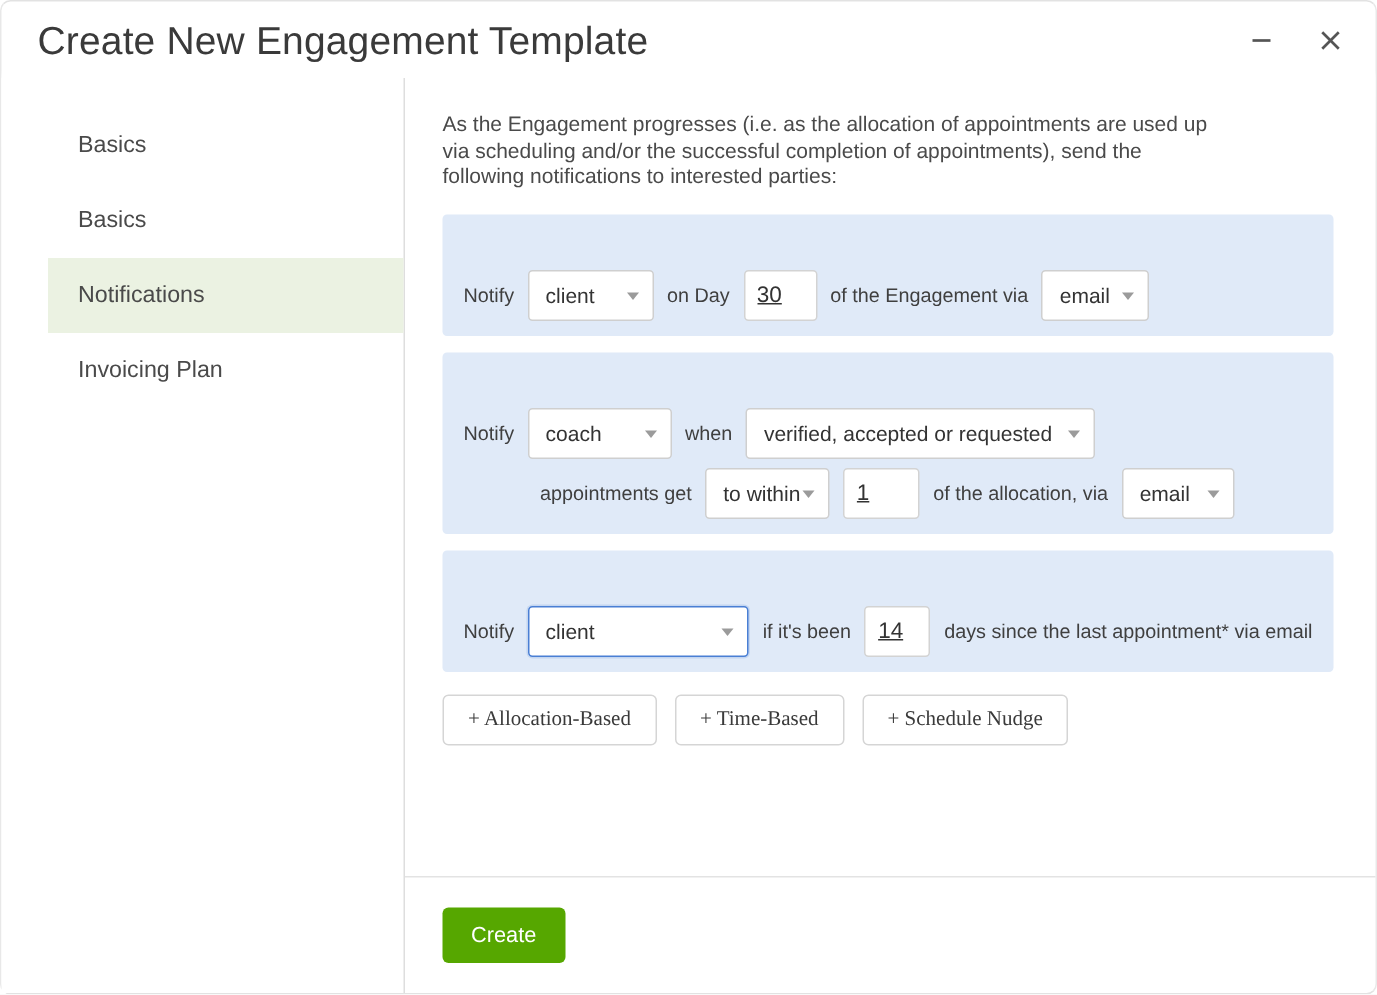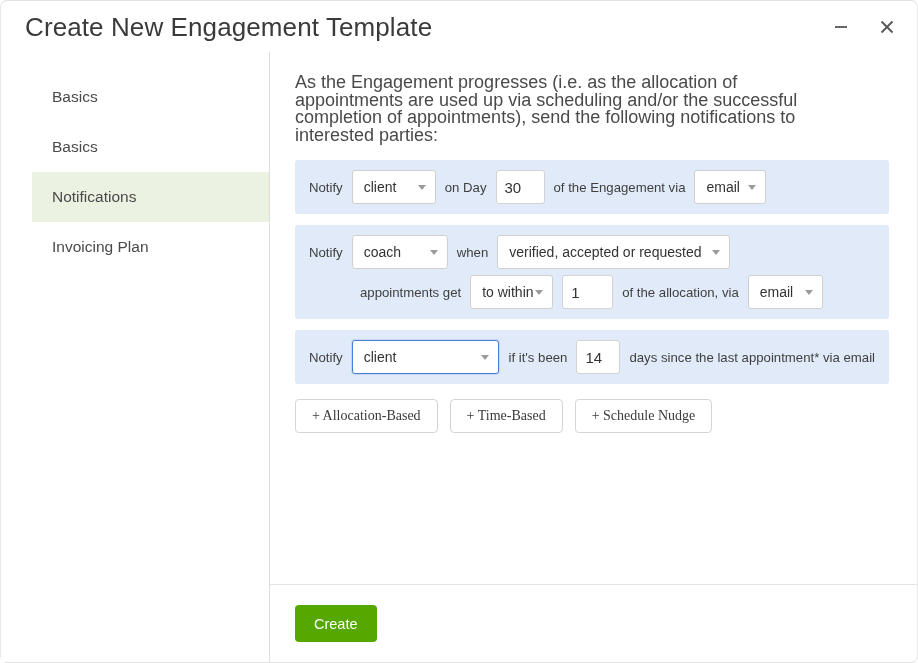--- a/index.html
+++ b/index.html
@@ -106,41 +106,42 @@
     flex-direction: column;
     min-width: 0;
   }
   .main-scroll {
     flex: 1;
     padding: 22px 26px 0 25px;
     box-sizing: border-box;
   }
 
   .intro {
-    font-size: 18px;
+    font-size: 14px;
     line-height: 17.5px;
     color: #4a4a4a;
     max-width: 520px;
     margin: 0 0 16px 0;
   }
 
   
   .notif {
     background: #e0eaf8;
     border-radius: 3px;
     margin-bottom: 11px;
     padding: 10px 14px;
     box-sizing: border-box;
     width: 594px;
   }
   .nrow {
     display: flex;
     align-items: center;
     flex-wrap: nowrap;
     min-height: 34px;
+    margin-top: 27px;
   }
   .nrow + .nrow { margin-top: 6px; }
   .nrow.indent { padding-left: 51px; }
 
   .lbl {
     font-size: 13.2px;
     color: #3f3f3f;
     white-space: nowrap;
   }
   .lbl.sp-l { margin-left: 9px; }
@@ -190,20 +191,21 @@
     border: 1px solid #d3d3d3;
     border-radius: 3px;
     height: 34px;
     box-sizing: border-box;
     font-size: 15px;
     color: #333333;
     font-family: "Liberation Sans", sans-serif;
     padding: 0 8px;
     outline: none;
     text-align: left;
+    text-decoration: underline;
   }
   .num.w1 { width: 49px; }
   .num.w2 { width: 51px; }
   .num.w3 { width: 44px; }
 
   
   .addrow {
     display: flex;
     gap: 12px;
     margin-top: 15px;

